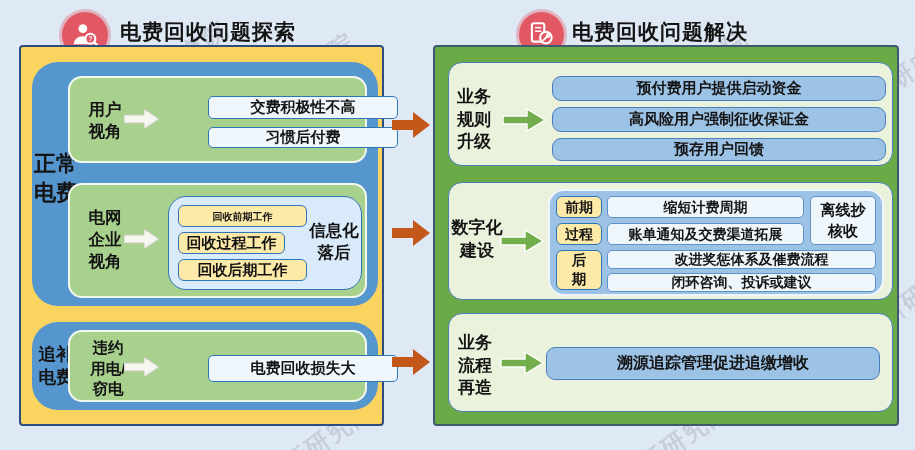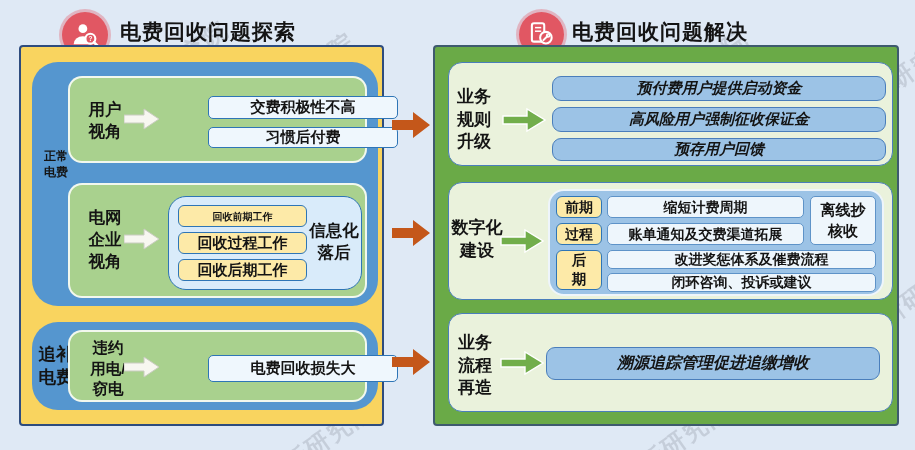--- a/index.html
+++ b/index.html
@@ -30,21 +30,21 @@
   .yellowbox {
     position: absolute; background: #fdeaa8; border: 1.5px solid #2e75b6; border-radius: 6px;
     display: flex; align-items: center; justify-content: center;
     font-weight: 700; font-size: 14px; white-space: pre-line; text-align: center; line-height: 1.3;
   }
   .lightblue { position: absolute; background: #d9ebfa; border: 1.5px solid #2e75b6; border-radius: 18px; }
   .lightgreen { position: absolute; background: #eaf2dc; border: 1.5px solid #4a7ebb; border-radius: 14px; }
   .pill {
     position: absolute; background: #9cc3e6; border: 1.5px solid #4a7ebb; border-radius: 9px;
     display: flex; align-items: center; justify-content: center;
-    font-weight: 700; font-size: 15px; font-style: italic;
+    font-weight: 700; font-size: 15px;
   }
   .bcontainer { position: absolute; background: #9cc3e6; border: 2px solid #eef5fb; border-radius: 16px; }
   .cwhite {
     position: absolute; background: #eef6fc; border: 1.2px solid #5e93c8; border-radius: 5px;
     display: flex; align-items: center; justify-content: center;
     font-weight: 700; font-size: 14px; white-space: pre-line; text-align: center; line-height: 1.35;
   }
   .vlabel {
     position: absolute; font-weight: 700; white-space: pre-line;
     text-align: center; line-height: 1.33;
@@ -92,42 +92,42 @@
       <circle cx="15.2" cy="14.3" r="4.2" fill="#e15763" stroke="#fff" stroke-width="1.5"></circle>
       <line x1="13.4" y1="16.1" x2="16.4" y2="13.1" stroke="#fff" stroke-width="1.5" stroke-linecap="round"></line>
       <circle cx="16.8" cy="12.8" r="1.1" fill="none" stroke="#fff" stroke-width="1.1"></circle>
     </svg>
   </div>
   <div class="title" style="left:572px; top:18px;">电费回收问题解决</div>
 
   <div class="panel panel-explore" style="left:19px; top:45px; width:365px; height:381px;"></div>
 
   <div class="bluebox" style="left:32px; top:62px; width:346px; height:244px;"></div>
-  <div class="vlabel" style="left:33px; top:149px; width:46px; font-size:12px;">正常
+  <div class="vlabel" style="left:33px; top:149px; width:46px; font-size:22px;">正常
 电费</div>
 
   <div class="greenbox" style="left:68px; top:76px; width:299px; height:87px;"></div>
   <div class="vlabel" style="left:85px; top:99px; width:40px; font-size:16.5px;">用户
 视角</div>
   <svg class="arrow" style="left:124px; top:107px;" width="36" height="24" viewBox="0 0 36 24">
     <polygon points="0,8 20,8 20,2 35,12 20,22 20,16 0,16" fill="#f7f7f0" stroke="#c9ccc0" stroke-width="1"></polygon>
   </svg>
   <div class="whitebox" style="left:172px; top:96px; width:190px; height:23px;">交费积极性不高</div>
   <div class="whitebox" style="left:172px; top:127px; width:190px; height:21px;">习惯后付费</div>
 
   <div class="greenbox" style="left:68px; top:183px; width:299px; height:115px;"></div>
   <div class="vlabel" style="left:85px; top:207px; width:40px; font-size:16.5px;">电网
 企业
 视角</div>
   <svg class="arrow" style="left:124px; top:227px;" width="36" height="24" viewBox="0 0 36 24">
     <polygon points="0,8 20,8 20,2 35,12 20,22 20,16 0,16" fill="#f7f7f0" stroke="#c9ccc0" stroke-width="1"></polygon>
   </svg>
   <div class="lightblue" style="left:168px; top:196px; width:194px; height:94px;"></div>
   <div class="yellowbox" style="left:178px; top:205px; width:129px; height:22px; font-size:10px;">回收前期工作</div>
-  <div class="yellowbox" style="left:178px; top:232px; width:129px; height:22px; font-size:15px;">回收过程工作</div>
+  <div class="yellowbox" style="left:178px; top:232px; width:107px; height:22px; font-size:15px;">回收过程工作</div>
   <div class="yellowbox" style="left:178px; top:259px; width:129px; height:22px; font-size:15px;">回收后期工作</div>
   <div class="vlabel" style="left:306px; top:220px; width:56px; font-size:16.5px;">信息化
 落后</div>
 
   <div class="bluebox" style="left:32px; top:322px; width:346px; height:88px;"></div>
   <div class="vlabel" style="left:33px; top:343px; width:46px; font-size:17.5px;">追补
 电费</div>
   <div class="greenbox" style="left:68px; top:330px; width:299px; height:72px;"></div>
   <div class="vlabel" style="left:82px; top:338px; width:52px; font-size:15.5px;">违约
 用电/

